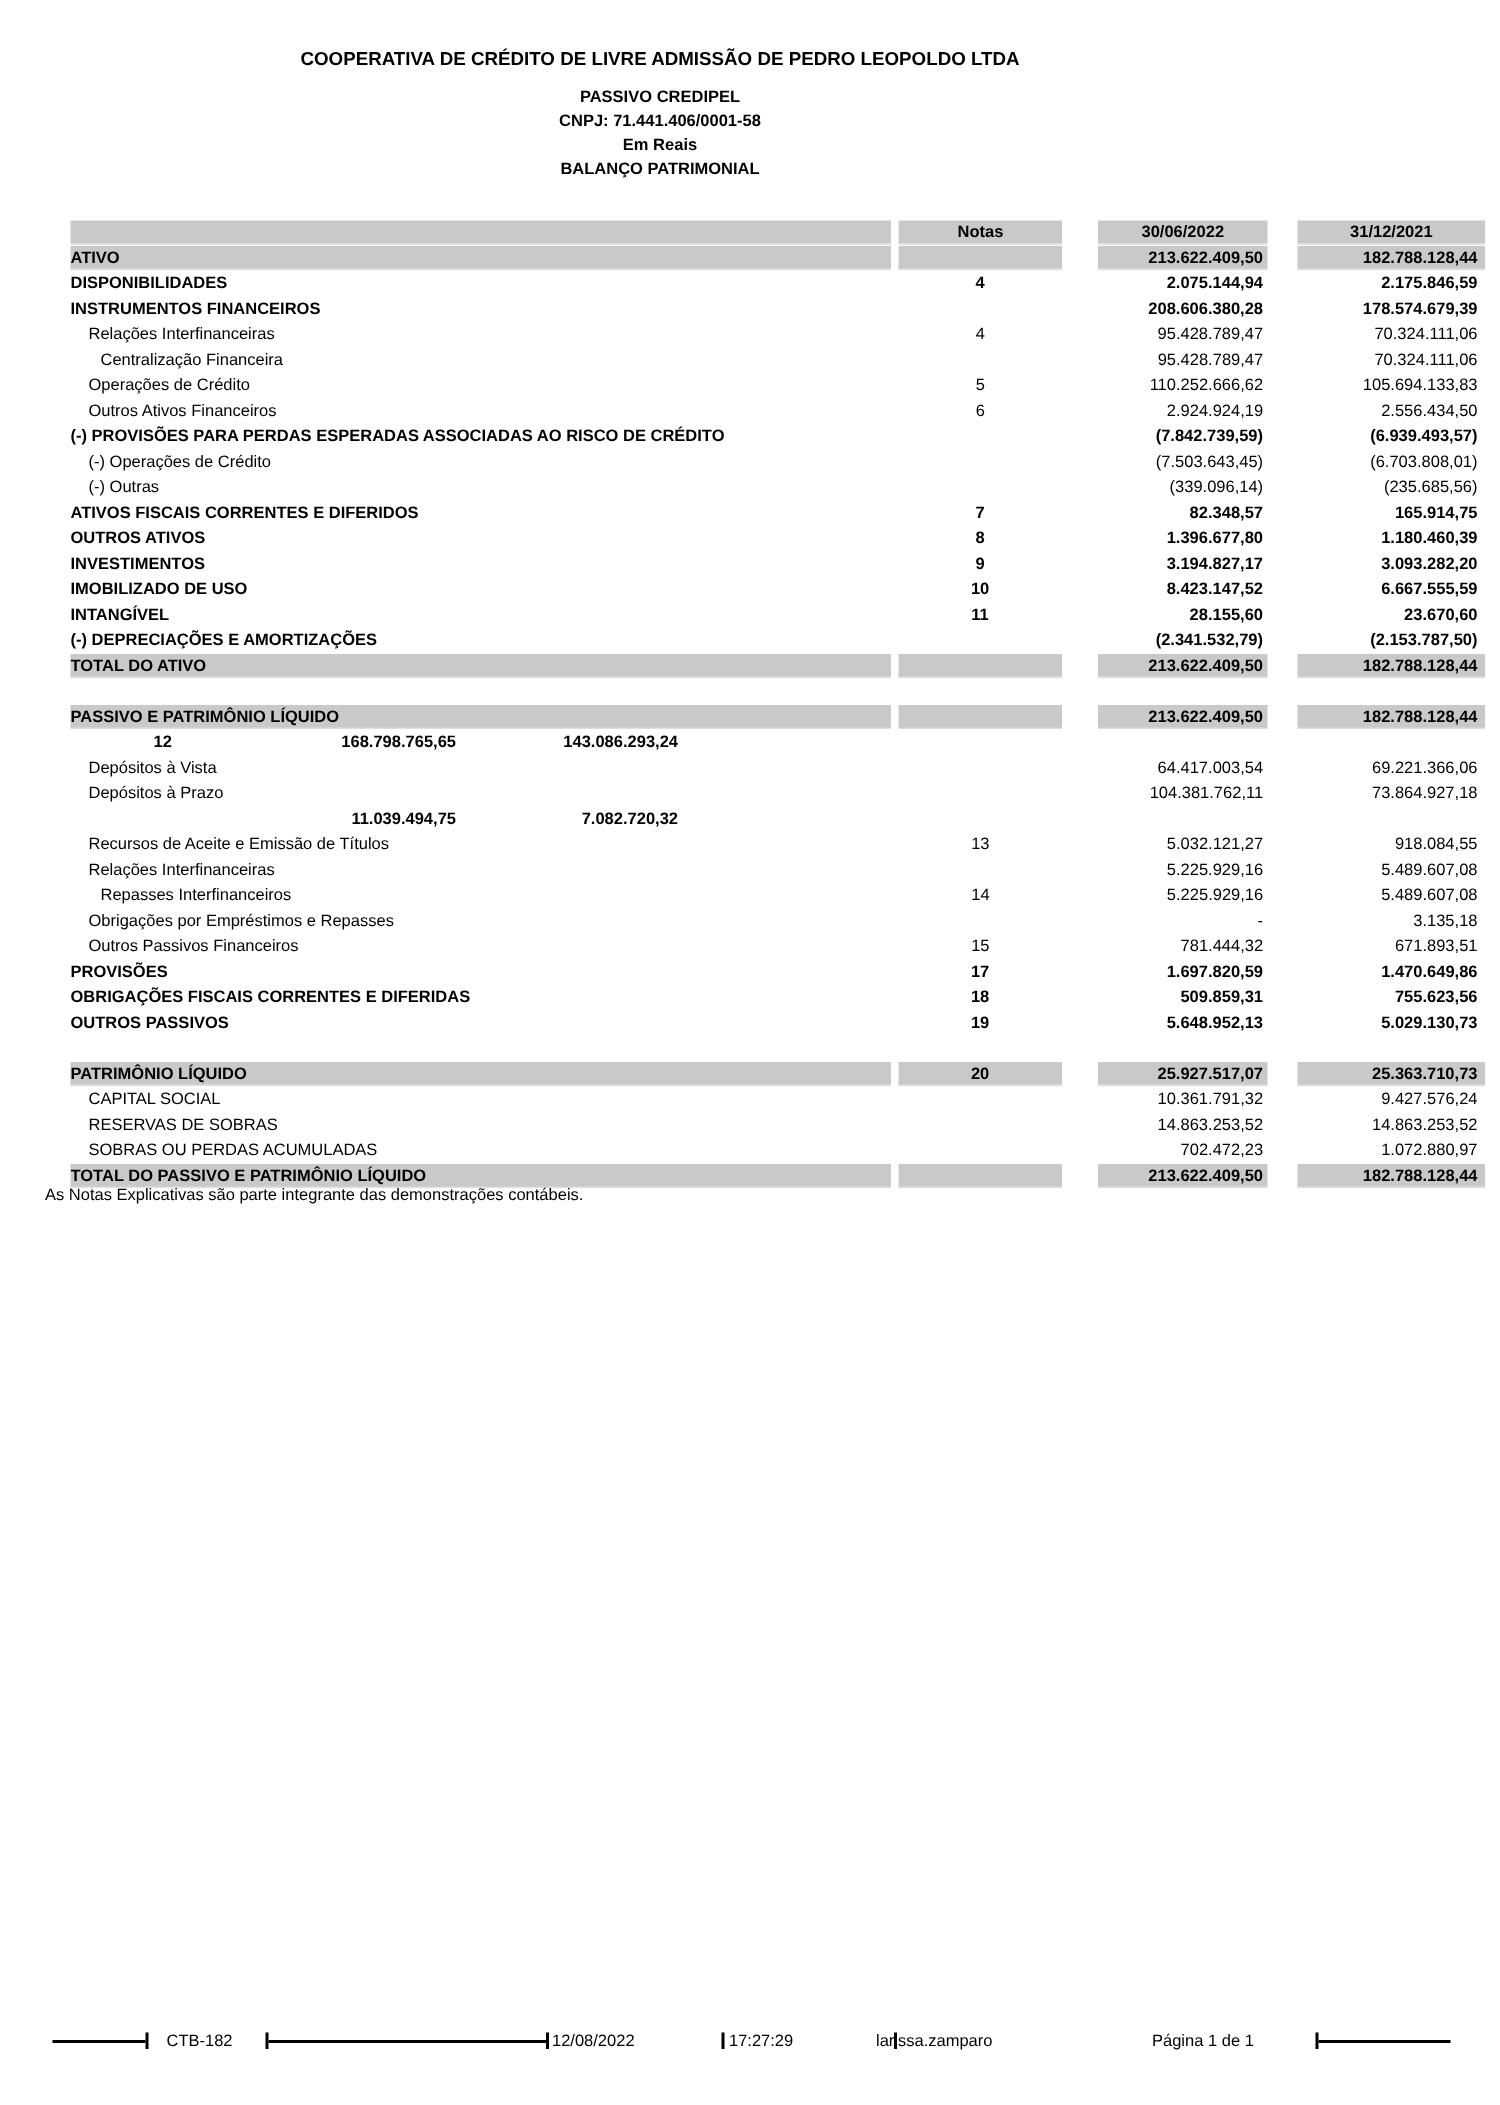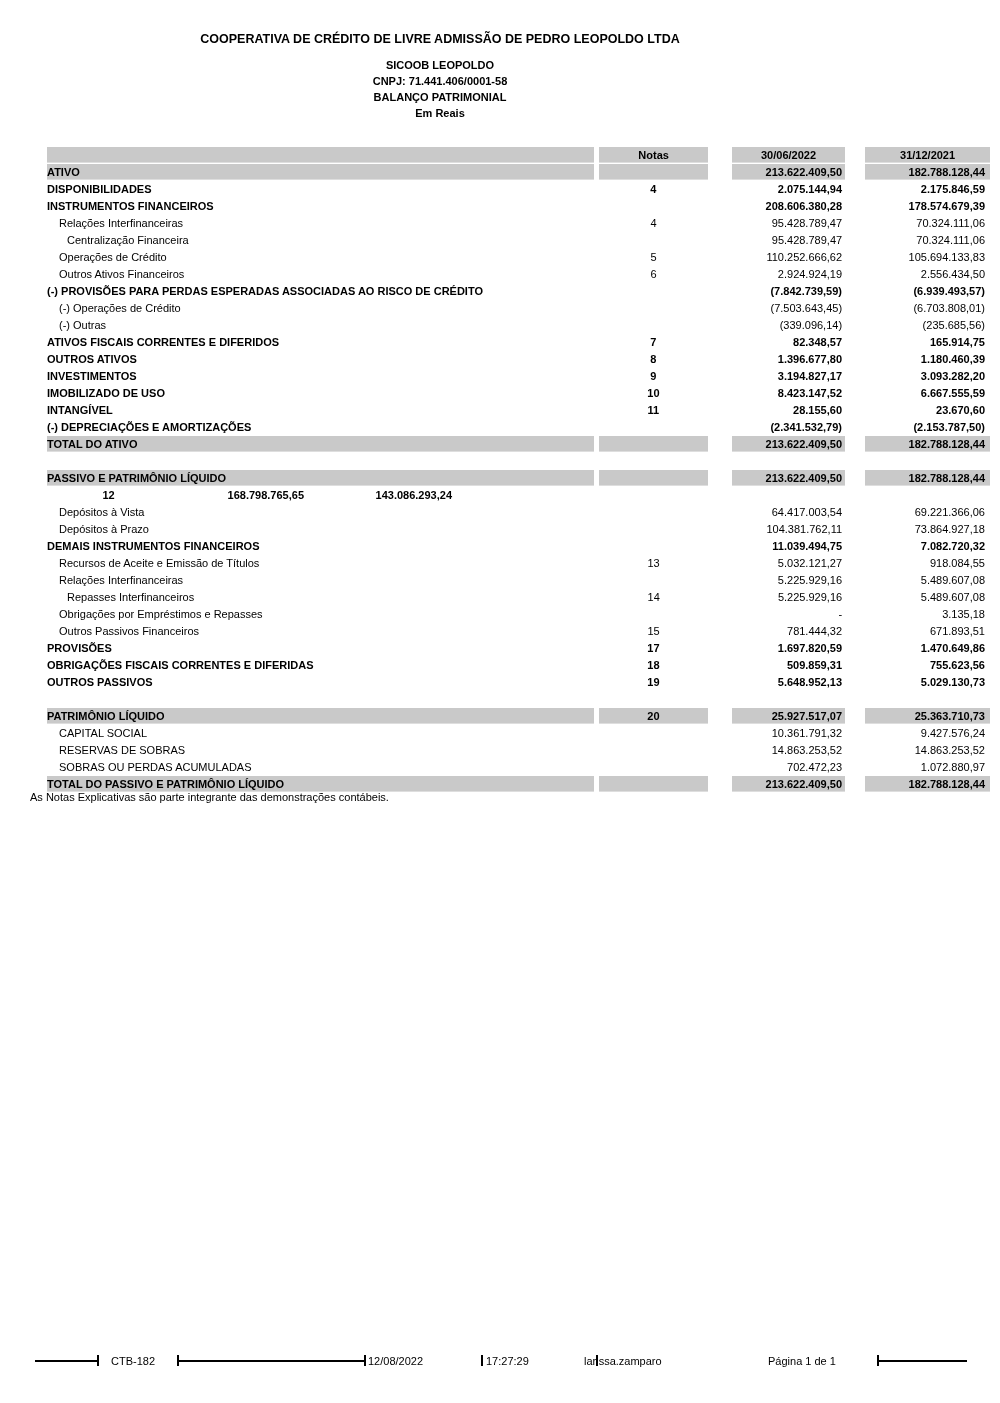--- a/index.html
+++ b/index.html
@@ -52,24 +52,24 @@
   .tk1{left:97px;}.tk2{left:177px;}.tk3{left:364px;}
   .tk4{left:481px;}.tk5{left:596px;}.tk6{left:877px;}
 </style>
 </head>
 <body>
 
 <div class="page">
 
   <div class="rpt-head">
     <div class="t1">COOPERATIVA DE CRÉDITO DE LIVRE ADMISSÃO DE PEDRO LEOPOLDO LTDA</div>
-    <div class="t2">SICOOB LEOPOLDO</div>
+    <div class="t2">PASSIVO CREDIPEL</div>
     <div class="t2">CNPJ: 71.441.406/0001-58</div>
+    <div class="t2">Em Reais</div>
     <div class="t2">BALANÇO PATRIMONIAL</div>
-    <div class="t2">Em Reais</div>
   </div>
 
   <div class="tbl">
     <div class="row thead">
       <div class="cell c-label"></div>
       <div class="cell c-notas">Notas</div>
       <div class="cell c-v1">30/06/2022</div>
       <div class="cell c-v2">31/12/2021</div>
     </div>
     <div>
@@ -198,21 +198,20 @@
     <div class="cell c-v1">64.417.003,54</div>
     <div class="cell c-v2">69.221.366,06</div>
   </div>
         <div class="row">
     <div class="cell c-label ind1">Depósitos à Prazo</div>
     <div class="cell c-notas"></div>
     <div class="cell c-v1">104.381.762,11</div>
     <div class="cell c-v2">73.864.927,18</div>
   </div>
         <div class="row bold">
-    <div class="cell c-label">DEMAIS INSTRUMENTOS FINANCEIROS</div>
     <div class="cell c-notas"></div>
     <div class="cell c-v1">11.039.494,75</div>
     <div class="cell c-v2">7.082.720,32</div>
   </div>
         <div class="row">
     <div class="cell c-label ind1">Recursos de Aceite e Emissão de Títulos</div>
     <div class="cell c-notas">13</div>
     <div class="cell c-v1">5.032.121,27</div>
     <div class="cell c-v2">918.084,55</div>
   </div>

